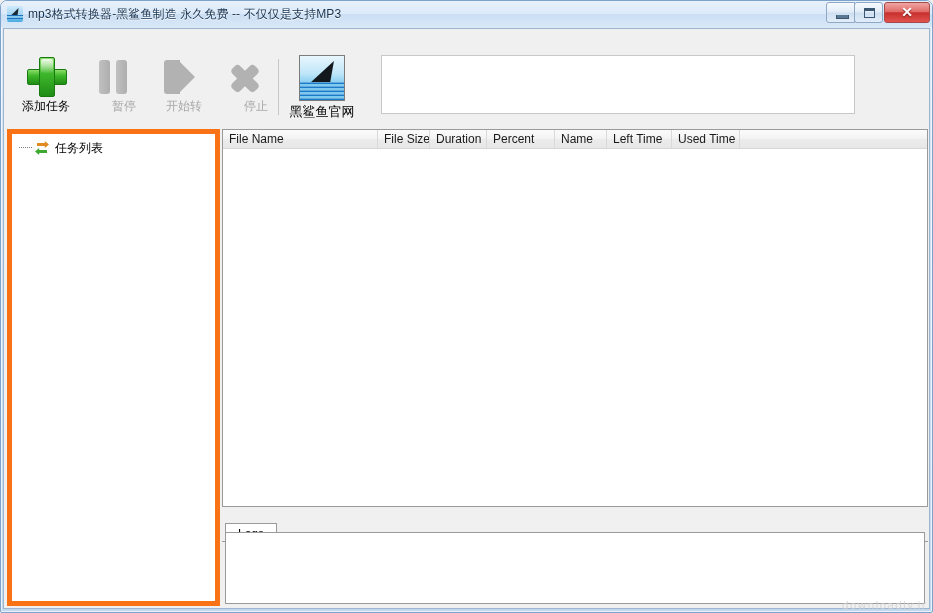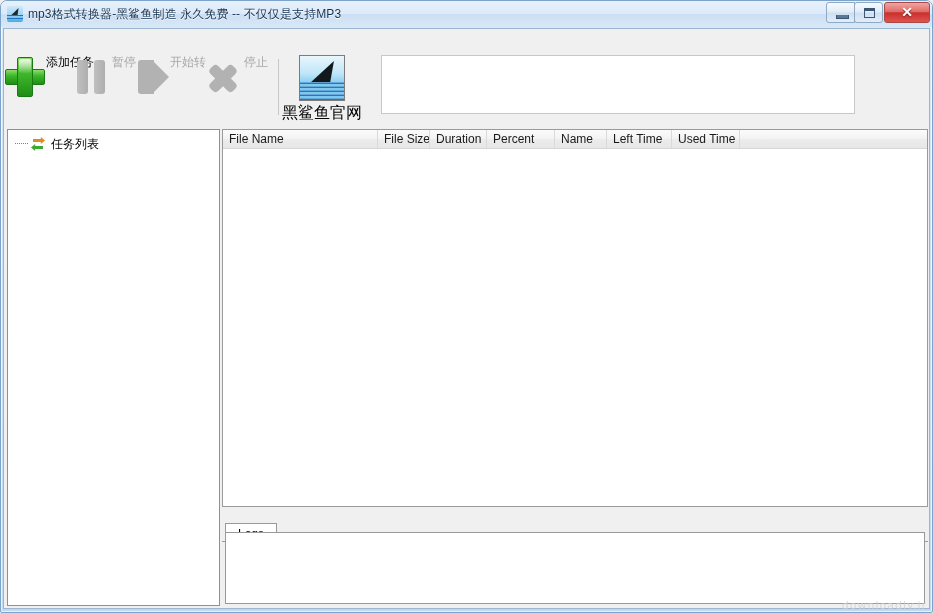--- a/index.html
+++ b/index.html
@@ -179,21 +179,22 @@
     box-sizing: border-box;
     background: #f0f0f0;
     display: flex;
     align-items: flex-start;
     padding-top: 6px;
   }
   .tbtn {
     width: 66px;
     height: 66px;
     display: flex;
-    align-items: flex-start;
+    flex-direction: column;
+    align-items: flex-end;
     justify-content: flex-start;
     cursor: default;
     position: relative;
   }
   .tbtn .ic {
     height: 44px;
     width: 46px;
     position: relative;
     display: flex;
     align-items: center;
@@ -313,21 +314,21 @@
   .shark-img .water::after {
     content: "";
     position: absolute;
     left: 0; top: 0; right: 0; bottom: 0;
     background:
       repeating-linear-gradient(to bottom,
         rgba(255,255,255,0.35) 0px, rgba(255,255,255,0.35) 1px,
         transparent 1px, transparent 4px);
   }
   .shark-lbl {
-    font-size: 16px;
+    font-size: 13px;
     color: #000;
     margin-top: 2px;
     white-space: nowrap;
   }
 
   
   .ad-panel {
     position: absolute;
     left: 377px;
     top: 26px;
@@ -340,21 +341,21 @@
 
   
   .left-panel {
     position: absolute;
     left: 3px;
     top: 100px;
     width: 213px;
     height: 477px;
     box-sizing: border-box;
     background: #ffffff;
-    border: 1px solid #f97316;
+    border: 5px solid #f97316;
     overflow: hidden;
   }
   .tree-row {
     display: flex;
     align-items: center;
     height: 20px;
     padding-left: 7px;
     margin-top: 4px;
     cursor: default;
   }

